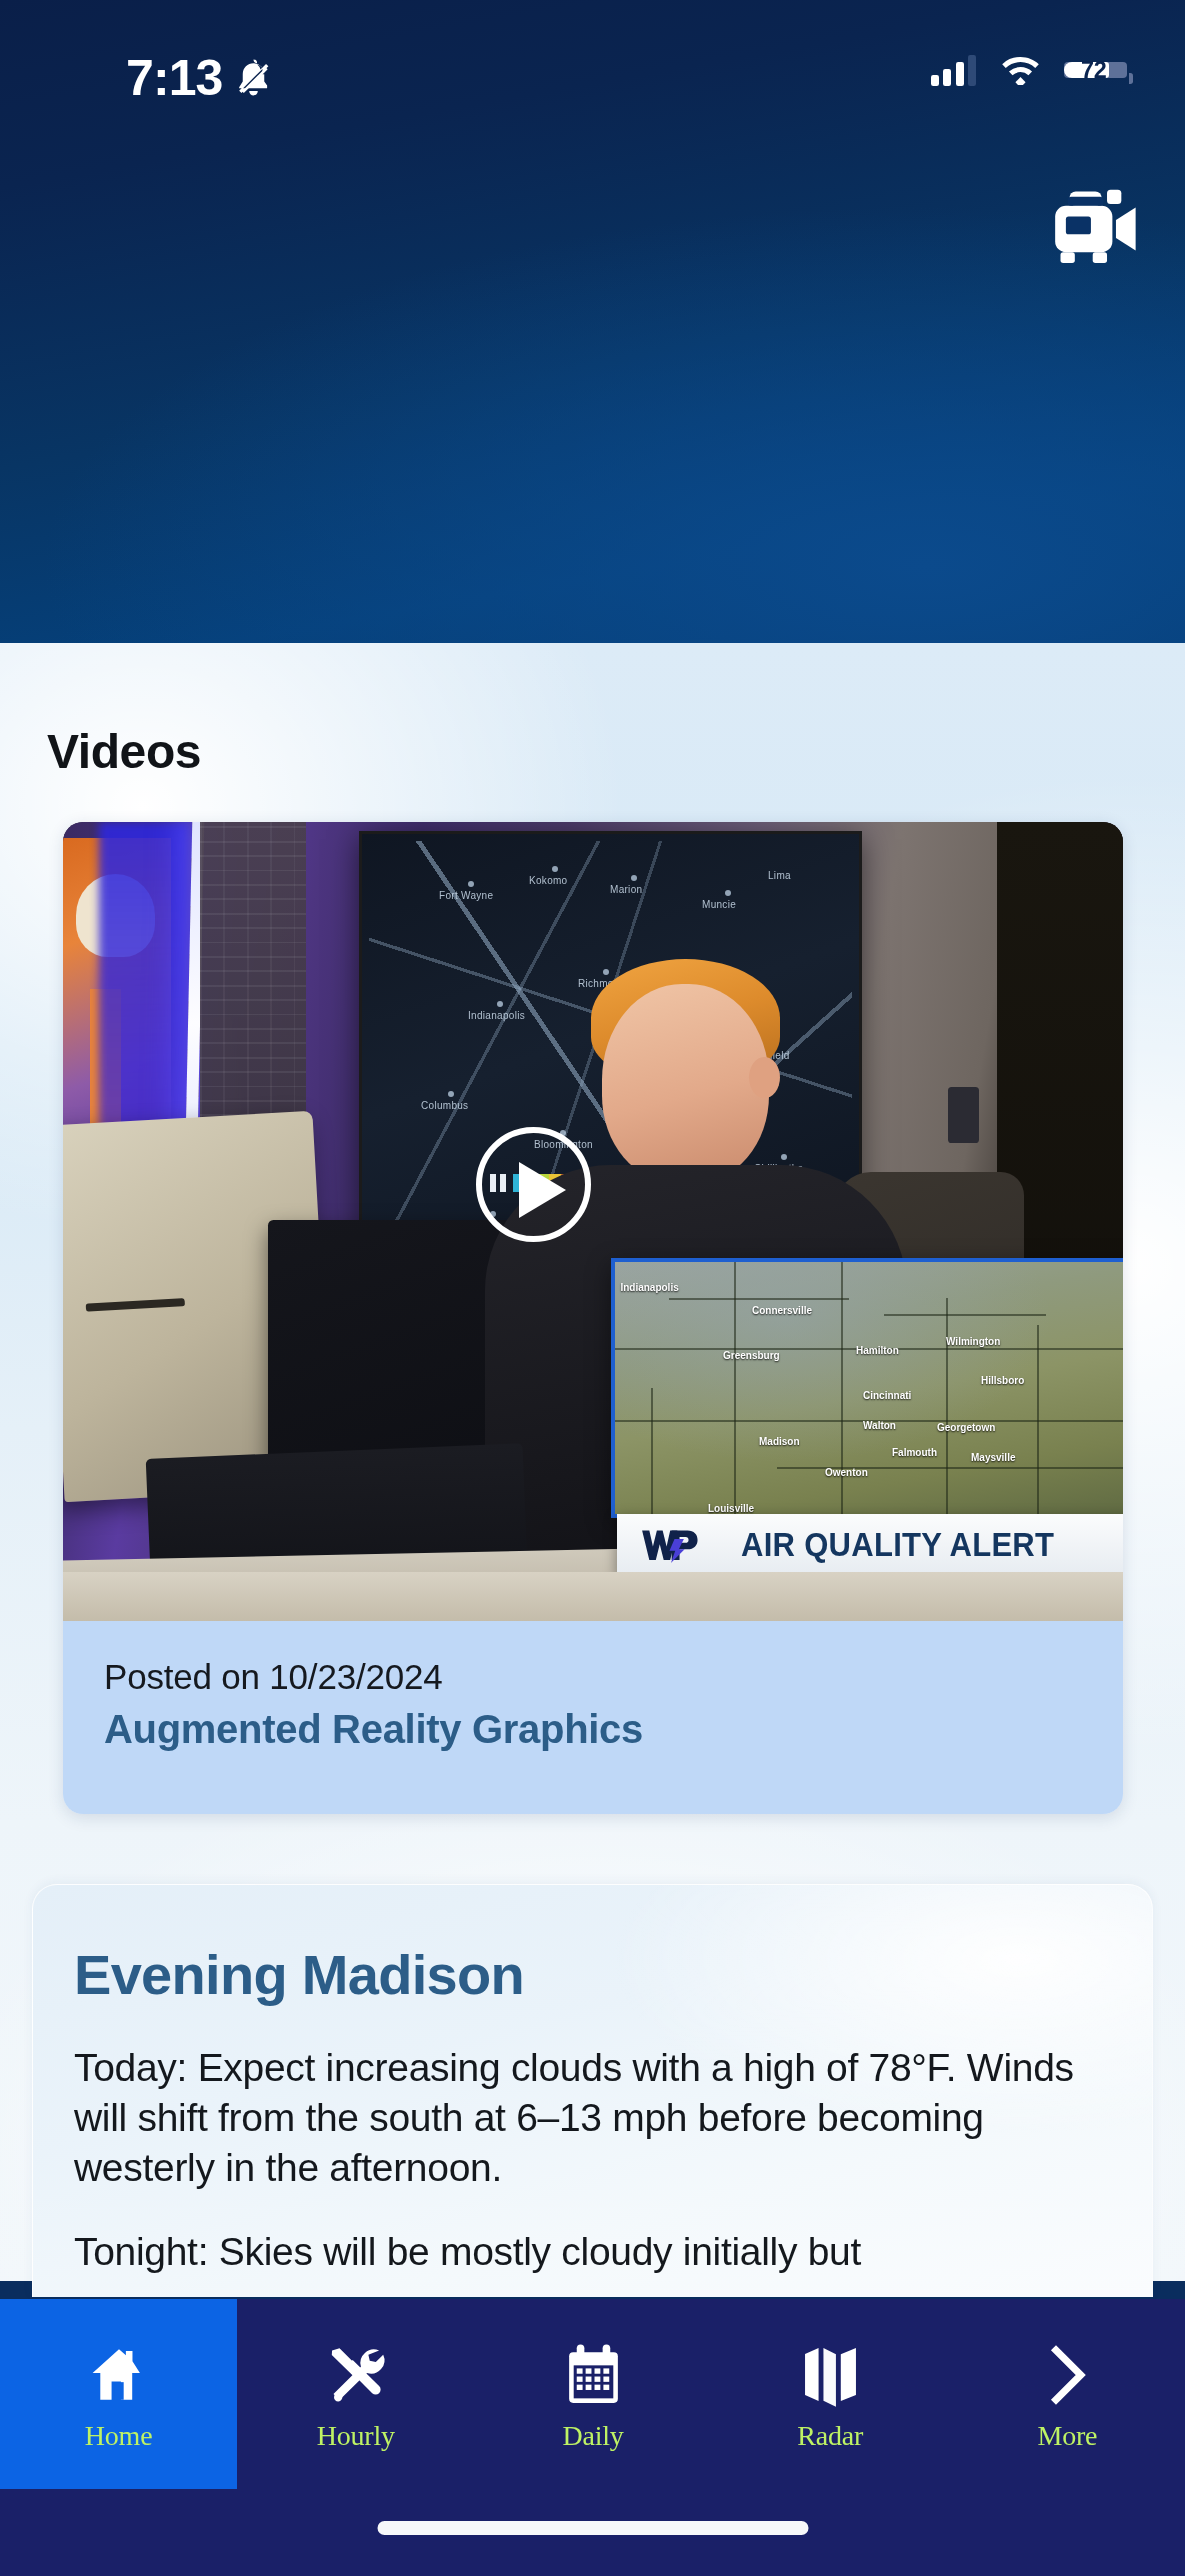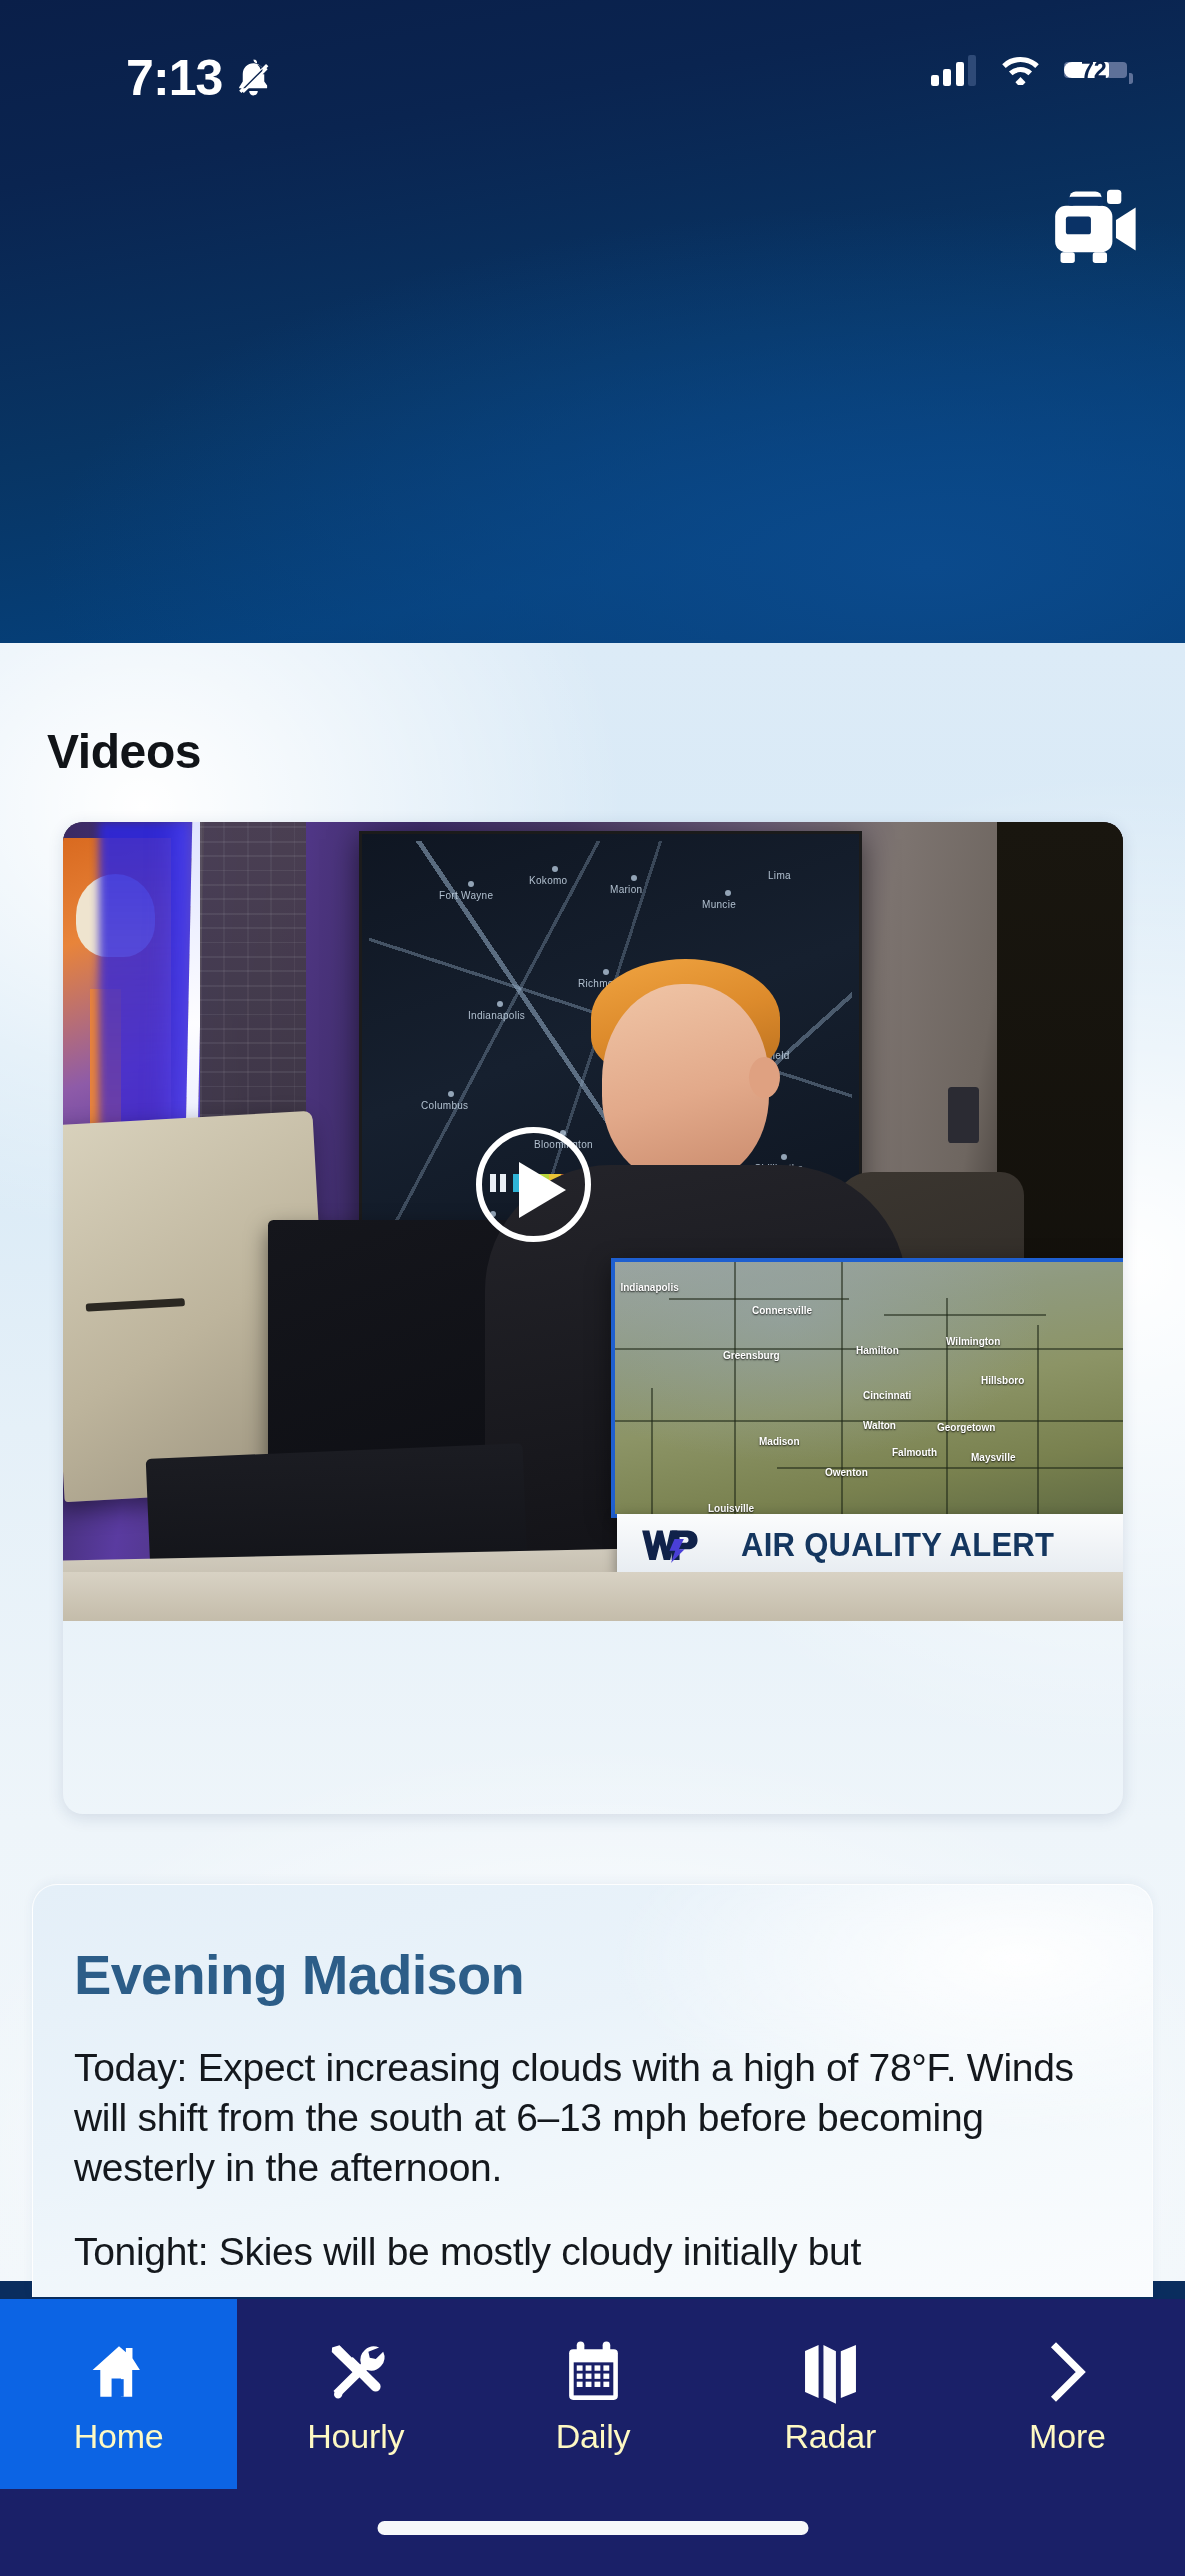--- a/index.html
+++ b/index.html
@@ -389,22 +389,23 @@
   .tabs { display:flex; width:1186px; height:190px; }
   .tab {
     flex:1 1 0; display:flex;
     flex-direction:column; align-items:center; justify-content:center;
     gap:5.4px; height:190px;
     color:#ffffff;
   }
   .tab.active { background:#0c64e4; }
   .tab-ico { height:79px; display:flex; align-items:center; justify-content:center; }
   .tab-lbl {
-    font-size:34px; font-weight:400; letter-spacing:-0.2px;
-    color:#fef9c3;
+    font-size:28px; font-weight:400; letter-spacing:-0.2px;
+    color:#bef264;
+    font-family:Liberation Serif, serif;
   }
   .home-ind {
     position:absolute; left:50%; transform:translateX(-50%);
     bottom:41px; width:431px; height:14.4px;
     background:#f7f8fa; border-radius:7.2px;
   }
 </style>
 </head>
 <body>
 
@@ -551,20 +552,24 @@
           <path fill="#10224a" d="M2 10h20l10 44 11-44h16l11 44 10-44h20L80 92H62L51 48 40 92H22z"></path>
           <path fill="#10224a" d="M84 10h44c18 0 28 11 28 26s-10 26-28 26h-22v30H84zm22 18v16h17c5 0 8-3 8-8s-3-8-8-8z"></path>
           <path fill="#4a3fd6" d="M92 33h26L104 62h16L82 100l12-34H78z"></path>
         </svg>
         <div class="txt">AIR QUALITY ALERT</div>
       </div>
 
       <div class="thumb-bottom-band"></div>
     </div>
 
+    <div class="caption">
+      <div class="cap-date">Posted on 10/23/2024</div>
+      <div class="cap-title">Augmented Reality Graphics</div>
+    </div>
   </div>
 
   <div class="play-circle"></div>
   <div class="play-tri"></div>
 
   <div class="forecast-card">
     <div class="fc-title">Evening Madison</div>
     <div class="fc-p">Today: Expect increasing clouds with a high of 78°F. Winds will shift from the south at 6–13 mph before becoming westerly in the afternoon.</div>
     <div class="fc-p fc-p2">Tonight: Skies will be mostly cloudy initially but</div>
   </div>

